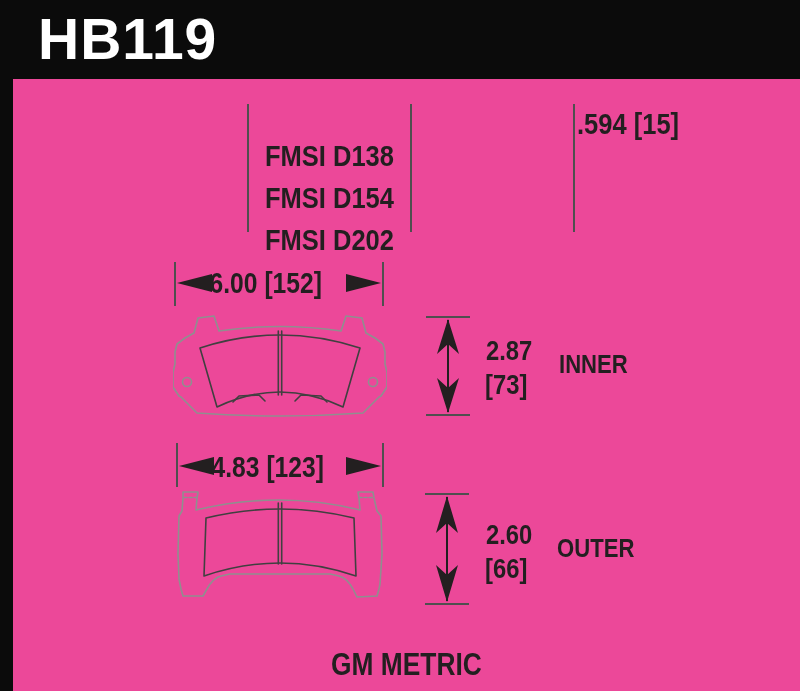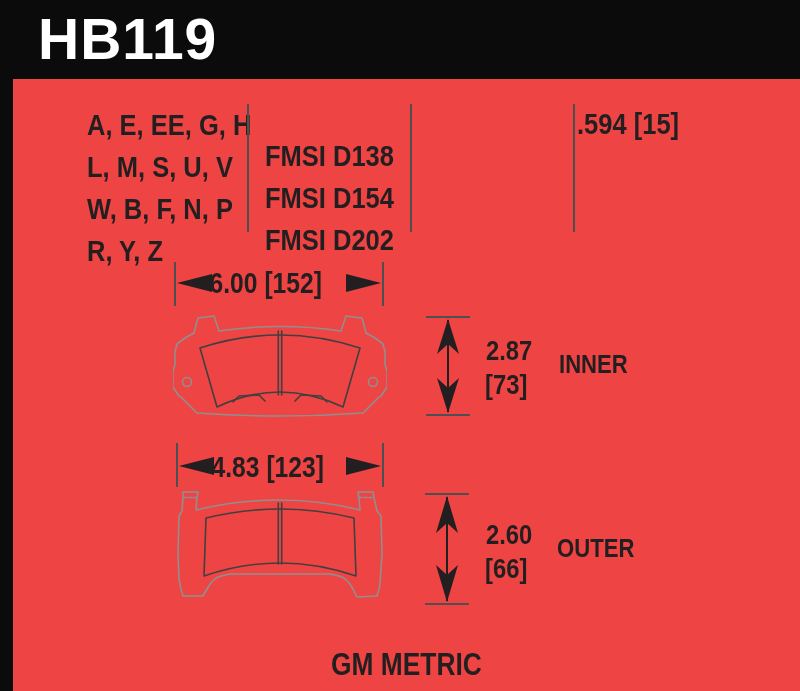--- a/index.html
+++ b/index.html
@@ -1,16 +1,16 @@
 <!DOCTYPE html>
 <html><head>
 <meta charset="utf-8">
 <style>
   html,body{margin:0;padding:0;background:#fff;}
-  #page{position:relative;width:800px;height:691px;background:#ef4444;overflow:hidden;
+  #page{position:relative;width:800px;height:691px;background:#ec4899;overflow:hidden;
         font-family:"Liberation Sans","DejaVu Sans",sans-serif;color:#231f20;}
   .bar{position:absolute;background:#0b0b0b;}
   #topbar{left:0;top:0;width:800px;height:79px;}
   #leftbar{left:0;top:0;width:13px;height:691px;}
   #partnum{position:absolute;left:38px;top:8px;color:#ffffff;font-size:57px;font-weight:bold;
            letter-spacing:1px;line-height:62px;}
   .cond{transform:scaleX(0.85);transform-origin:0 50%;white-space:nowrap;}
   .specline{font-size:30px;font-weight:bold;line-height:42px;letter-spacing:0px;}
   #compounds{position:absolute;left:87px;top:104px;}
   #fmsi{position:absolute;left:265px;top:104px;margin-top:31px;}
@@ -26,26 +26,20 @@
 </style>
 </head>
 <body>
 
 <div id="page">
 
   <div id="topbar" class="bar"></div>
   <div id="leftbar" class="bar"></div>
   <div id="partnum">HB119</div>
 
-  <div id="compounds">
-    <div class="specline cond">A, E, EE, G, H</div>
-    <div class="specline cond">L, M, S, U, V</div>
-    <div class="specline cond">W, B, F, N, P</div>
-    <div class="specline cond">R, Y, Z</div>
-  </div>
   <div id="vdiv1" class="vdiv"></div>
   <div id="fmsi">
     <div class="specline cond">FMSI D138</div>
     <div class="specline cond">FMSI D154</div>
     <div class="specline cond">FMSI D202</div>
   </div>
   <div id="vdiv2" class="vdiv"></div>
   <div id="vdiv3" class="vdiv"></div>
   <div id="thickness" class="cond">.594 [15]</div>
 

